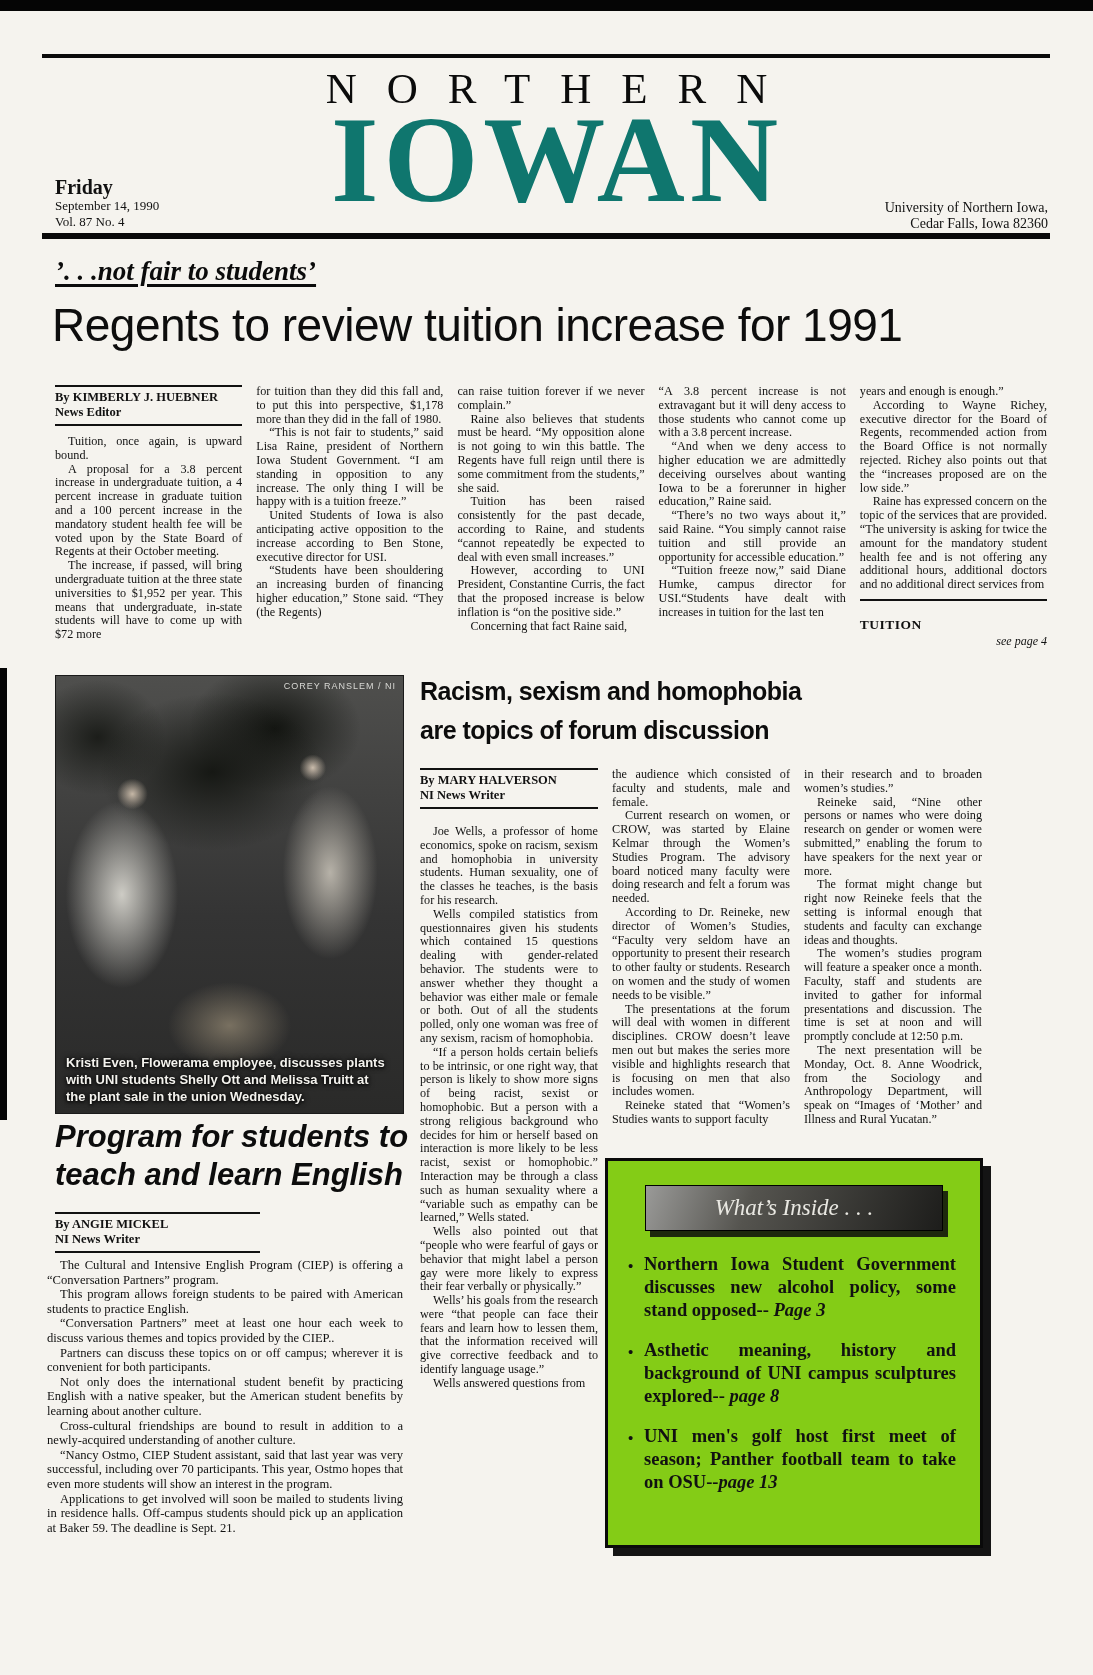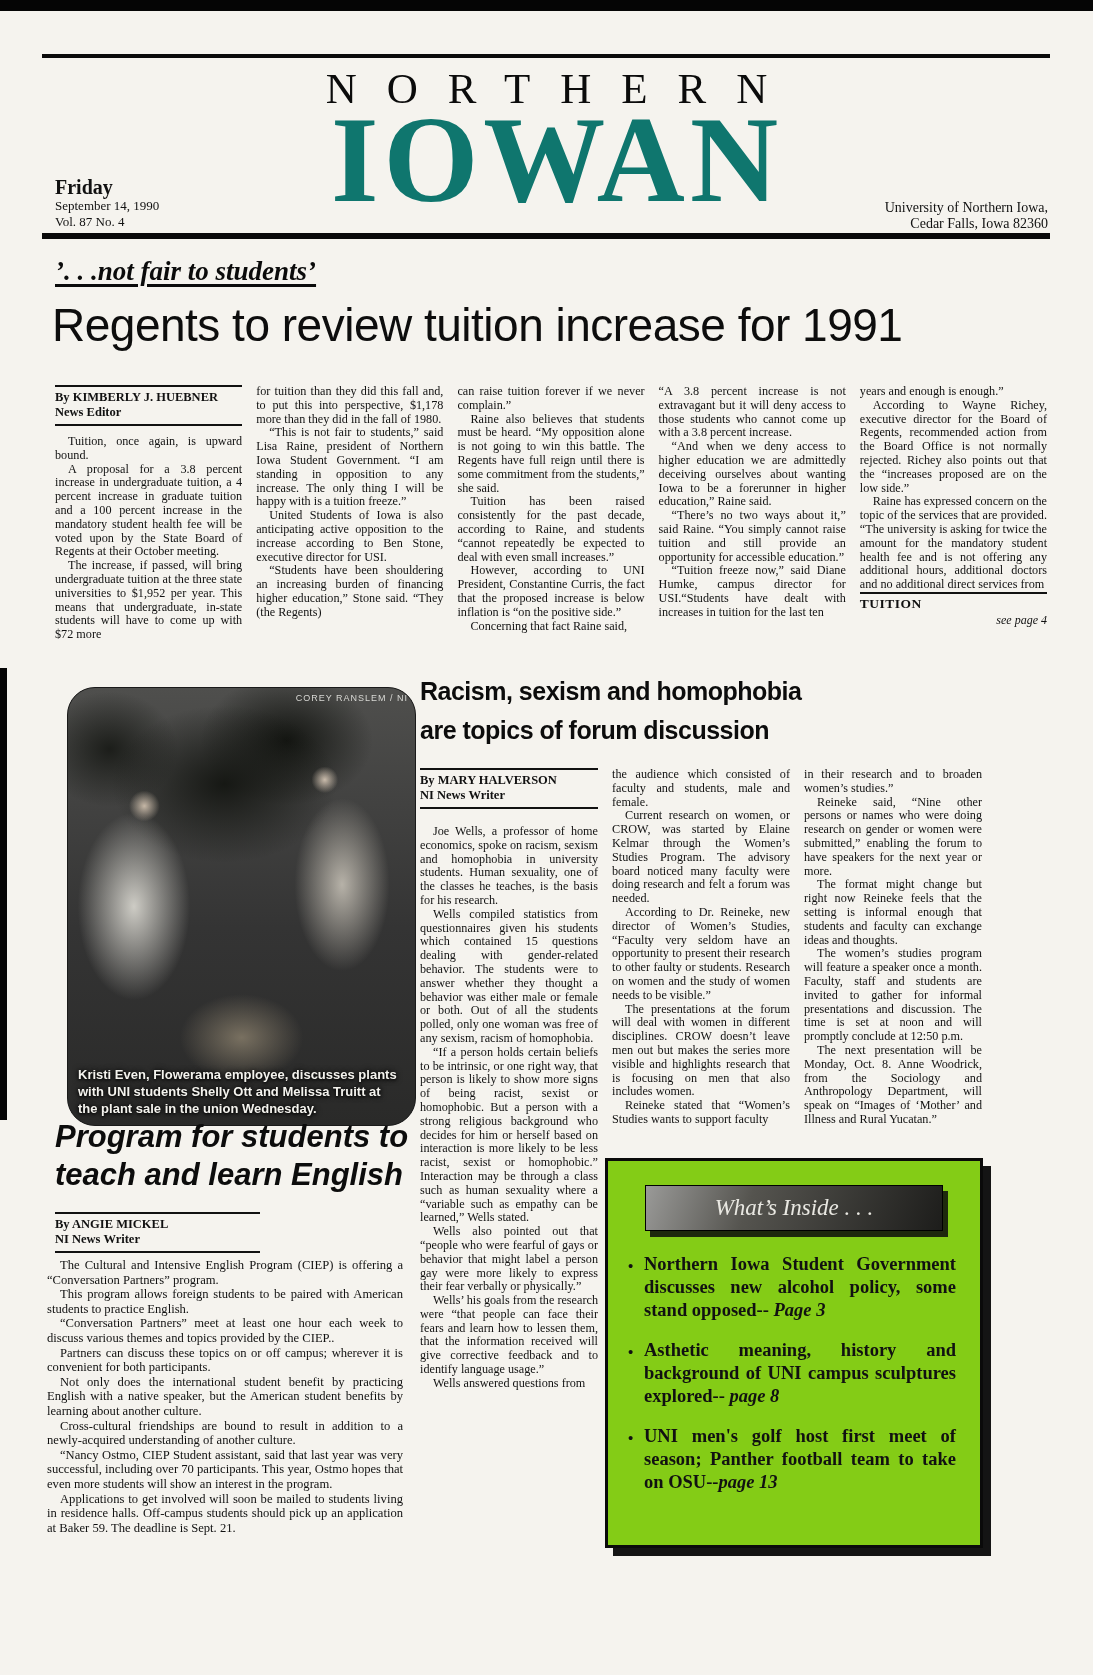--- a/index.html
+++ b/index.html
@@ -25,21 +25,21 @@
         text-decoration:underline;text-decoration-thickness:2.5px;text-underline-offset:4px;color:#0b0b0b;}
   .lead-headline{position:absolute;left:52px;top:298px;width:1000px;margin:0;
         font-family:"Liberation Sans",sans-serif;font-weight:400;font-size:46px;letter-spacing:-0.5px;color:#0d0d0d;}
   .lead-cols{position:absolute;left:55px;top:385px;width:992px;display:flex;gap:14px;}
   .lead-cols .col{flex:1;min-width:0;}
   .byline{border-top:2px solid #111;border-bottom:2px solid #111;padding:3px 0 4px;margin-bottom:9px;
         font-weight:bold;font-size:12.5px;line-height:15px;}
   .byline.roomy{margin-bottom:16px;}
   .col-text p{margin:0;text-indent:13px;font-size:12.2px;line-height:13.8px;text-align:justify;}
   .col-text p.flush{text-indent:0;}
-  .jump{margin-top:0;border-top:2.5px solid #111;padding-top:2px;width:100%;}
+  .jump{margin-top:7px;border-top:2.5px solid #111;padding-top:16px;width:100%;}
   .jump-slug{font-weight:bold;font-size:13.5px;letter-spacing:0.5px;}
   .jump-ref{text-align:right;font-style:italic;font-size:12px;margin-top:1px;}
   
   .photo{position:absolute;left:55px;top:675px;width:347px;height:437px;border:1px solid #1a1a1a;
         background-color:#3b3b3b;
         background-image:
           radial-gradient(circle 22px at 22% 27%, rgba(205,190,172,.95), rgba(205,190,172,0) 70%),
           radial-gradient(circle 19px at 74% 21%, rgba(210,195,178,.95), rgba(210,195,178,0) 70%),
           radial-gradient(ellipse 78px 130px at 19% 50%, rgba(232,230,222,.85), rgba(232,230,222,0) 72%),
           radial-gradient(ellipse 66px 120px at 79% 45%, rgba(214,208,196,.8), rgba(214,208,196,0) 72%),
@@ -152,21 +152,21 @@
             <p>Raine has expressed concern on the topic of the services that are provided. “The university is asking for twice the amount for the mandatory student health fee and is not offering any additional hours, additional doctors and no additional direct services from</p>
           </div>
         <div class="jump">
           <div class="jump-slug">TUITION</div>
           <div class="jump-ref">see page 4</div>
         </div>
       </div>
     </div>
   </section>
 
-  <figure class="photo" style="margin:12px;border-radius:28px;">
+  <figure class="photo" style="margin:0;">
     <div class="photo-credit">COREY RANSLEM / NI</div>
     <figcaption class="photo-caption">Kristi Even, Flowerama employee, discusses plants with UNI students Shelly Ott and Melissa Truitt at the plant sale in the union Wednesday.</figcaption>
   </figure>
 
   <section>
     <h2 class="forum-headline">
       <span>Racism, sexism and homophobia</span><br>
       <span>are topics of forum discussion</span>
     </h2>
     <div class="forum-cols">

